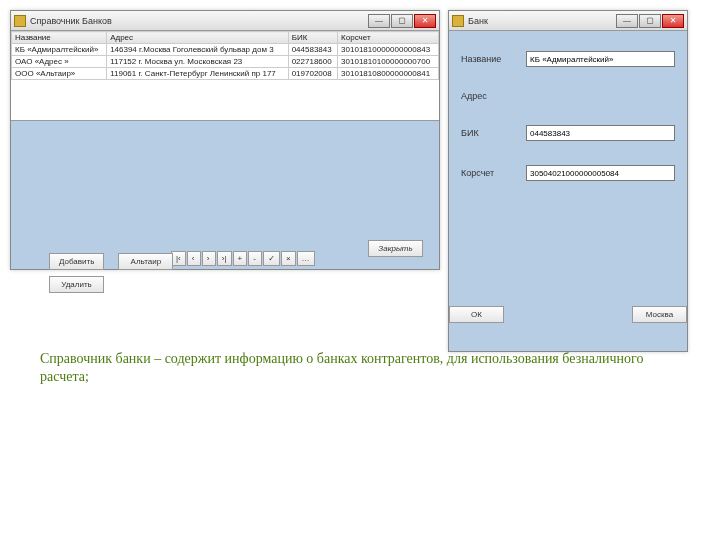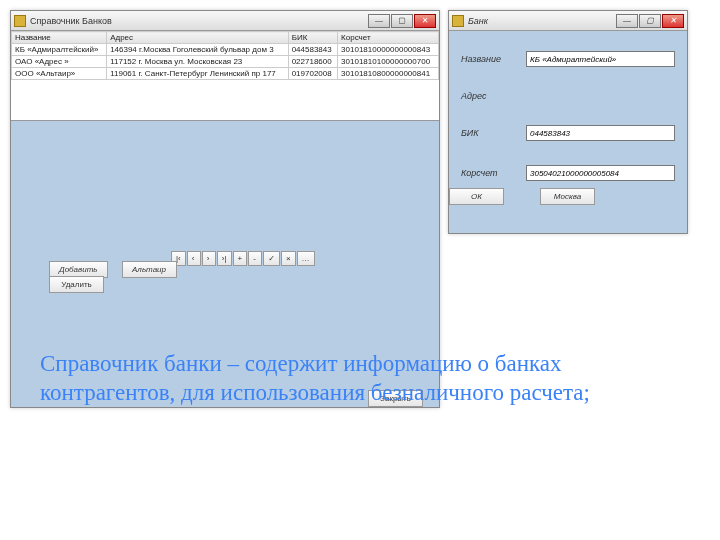--- a/index.html
+++ b/index.html
@@ -49,21 +49,21 @@
   .tb-btn {
     width: 22px; height: 14px;
     border: 1px solid #777;
     background: linear-gradient(#f4f4f4,#ccc);
     font-size: 8px;
     display:flex;align-items:center;justify-content:center;
     color:#333;
   }
   .tb-btn.close { background: linear-gradient(#e98,#d33); color:#fff; border-color:#900;}
   
-  .winL { width: 430px; height: 398px; }
+  .winL { width: 430px; height: 260px; }
   .table-area {
     background:#fff;
     height: 90px;
     overflow:hidden;
     border-bottom: 1px solid #999;
   }
   table.grid {
     border-collapse: collapse;
     width: 100%;
     font-size: 8px;
@@ -86,25 +86,25 @@
   }
   .btn {
     font-size: 8px;
     background: linear-gradient(#fdfdfd,#e6e6e6);
     border:1px solid #999;
     padding: 3px 9px;
     color:#333;
   }
   .btn.sm { padding:2px 4px; min-width:14px; }
   .navstrip { position:absolute; left:160px; top:130px; display:flex; gap:1px;}
-  .leftbtns1 { position:absolute; left:38px; top:140px; display:flex; gap:14px;font-style:italic;}
+  .leftbtns1 { position:absolute; left:38px; top:132px; display:flex; gap:14px;}
   .leftbtns2 { position:absolute; left:38px; top:155px;}
-  .rightbtn  { position:absolute; right:16px; bottom:0;}
+  .rightbtn  { position:absolute; right:16px; bottom:12px;font-style:italic;}
   
-  .winR { width: 240px; height: 224px; font-style: italic; }
+  .winR { width: 240px; height: 342px; }
   .formR {
     flex:1;
     padding: 20px 12px 0 12px;
     position:relative;
   }
   .fr-row {
     display:flex;
     align-items:center;
     margin-bottom: 24px;
   }
@@ -121,32 +121,32 @@
     background:#fff;
     padding: 0 3px;
     display:flex;align-items:center;
     overflow:hidden;white-space:nowrap;
   }
   .fr-actions {
     position:absolute;
     bottom: 28px;
     left:0; right:0;
     display:flex;
-    justify-content:flex-start;
+    justify-content:space-between;
     gap: 36px;
   }
   .btnw { min-width: 55px; text-align:center;}
   .caption {
     position:absolute;
     left: 40px;
     top: 350px;
     right: 40px;
     font-family: "Times New Roman", serif;
-    font-size: 23px;
-    color:#3b82f6;
+    font-size: 14px;
+    color:#4d7c0f;
     line-height: 1.25;
   }
 </style>
 </head>
 <body>
 
 <div class="canvas">
  <div class="windows">
 
   <div class="win winL">

